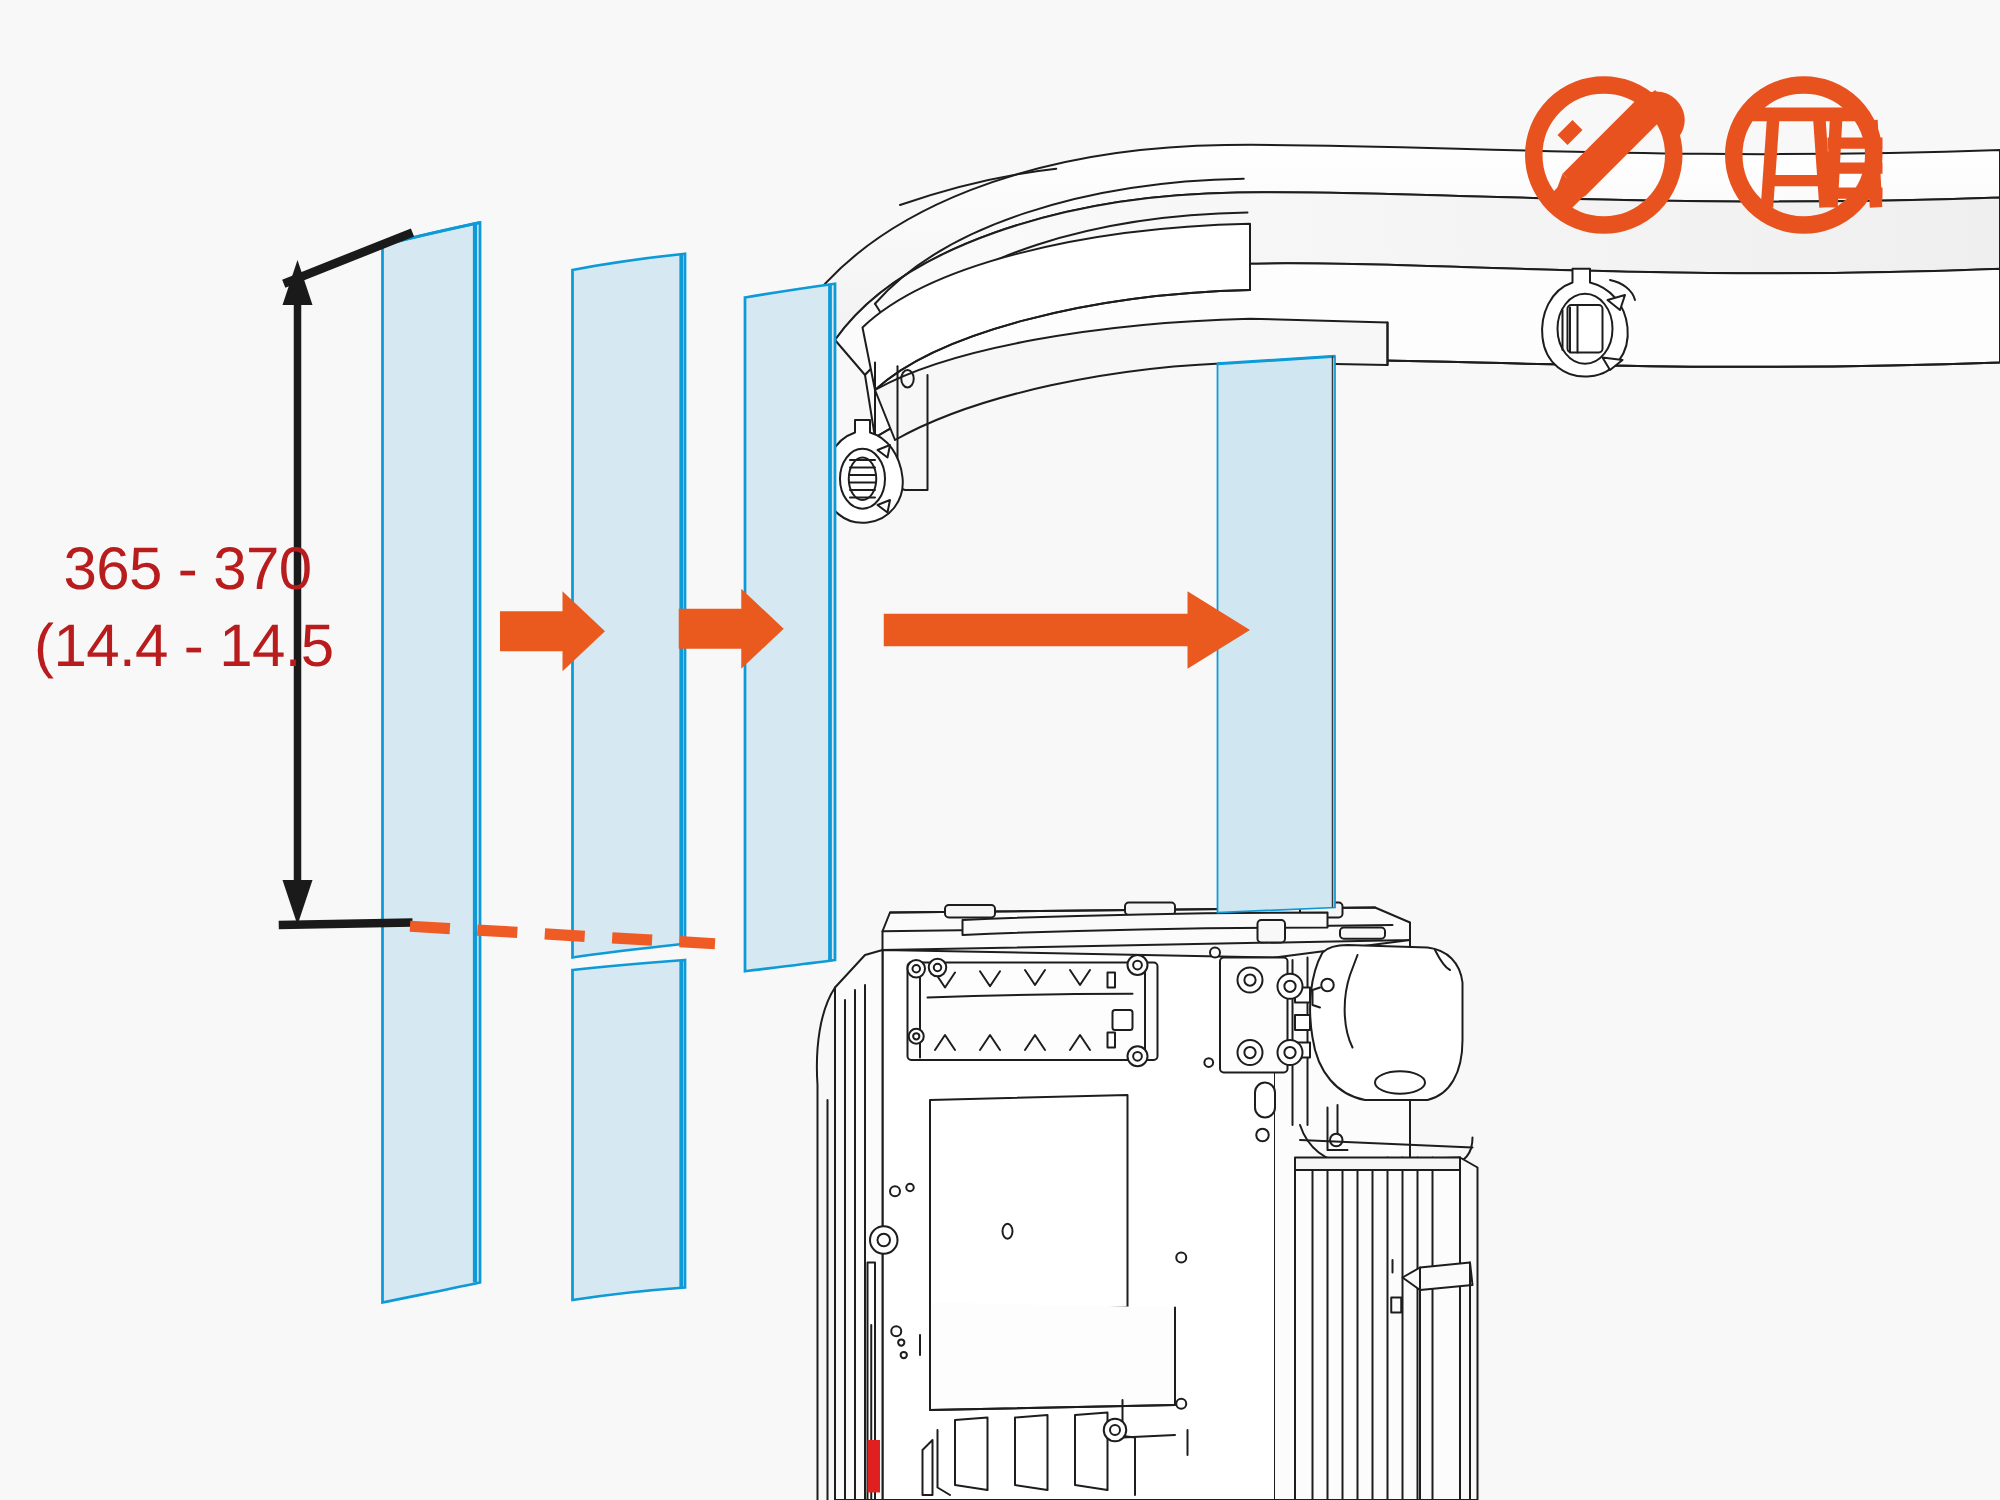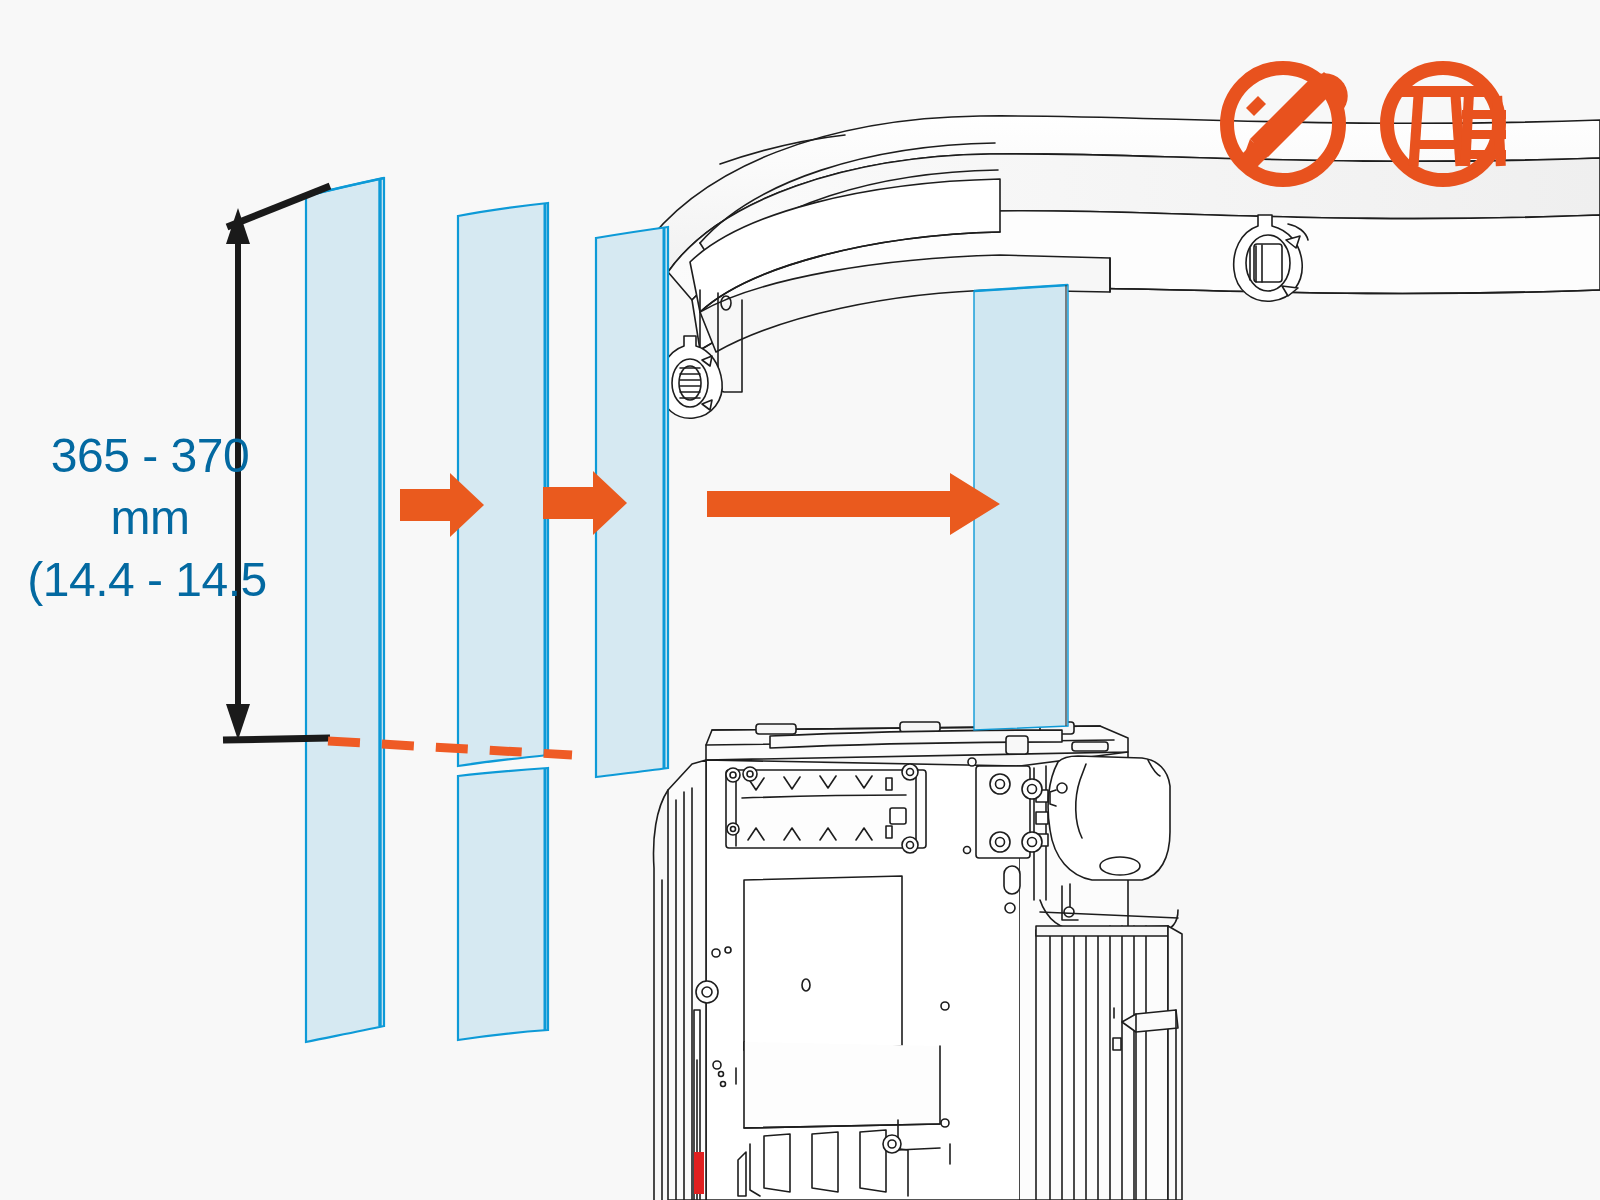--- a/index.html
+++ b/index.html
@@ -26,21 +26,21 @@
   }
   .dim-text {
     position: absolute;
     left: 0px;
     top: 425px;
     width: 300px;
     text-align: center;
     font-family: "Liberation Sans", sans-serif;
     font-size: 48px;
     line-height: 62px;
-    color: #0369a1;
+    color: #b91c1c;
     letter-spacing: -0.5px;
     white-space: nowrap;
     pointer-events: none;
   }
   .dim-text .ln {
     display: block;
   }
   .dim-text .ln3 {
     margin-left: -6px;
   }
@@ -332,17 +332,16 @@
 
         <rect x="1462" y="110" width="44" height="9"></rect>
         <rect x="1462" y="130" width="44" height="9"></rect>
         <rect x="1462" y="150" width="44" height="9"></rect>
       </g>
     </g>
   </svg>
 
   <div class="dim-text">
     <span class="ln ln1">365 - 370</span>
-    <span class="ln ln2">mm</span>
     <span class="ln ln3">(14.4 - 14.5</span>
   </div>
 
 </div>
 
 </body></html>

